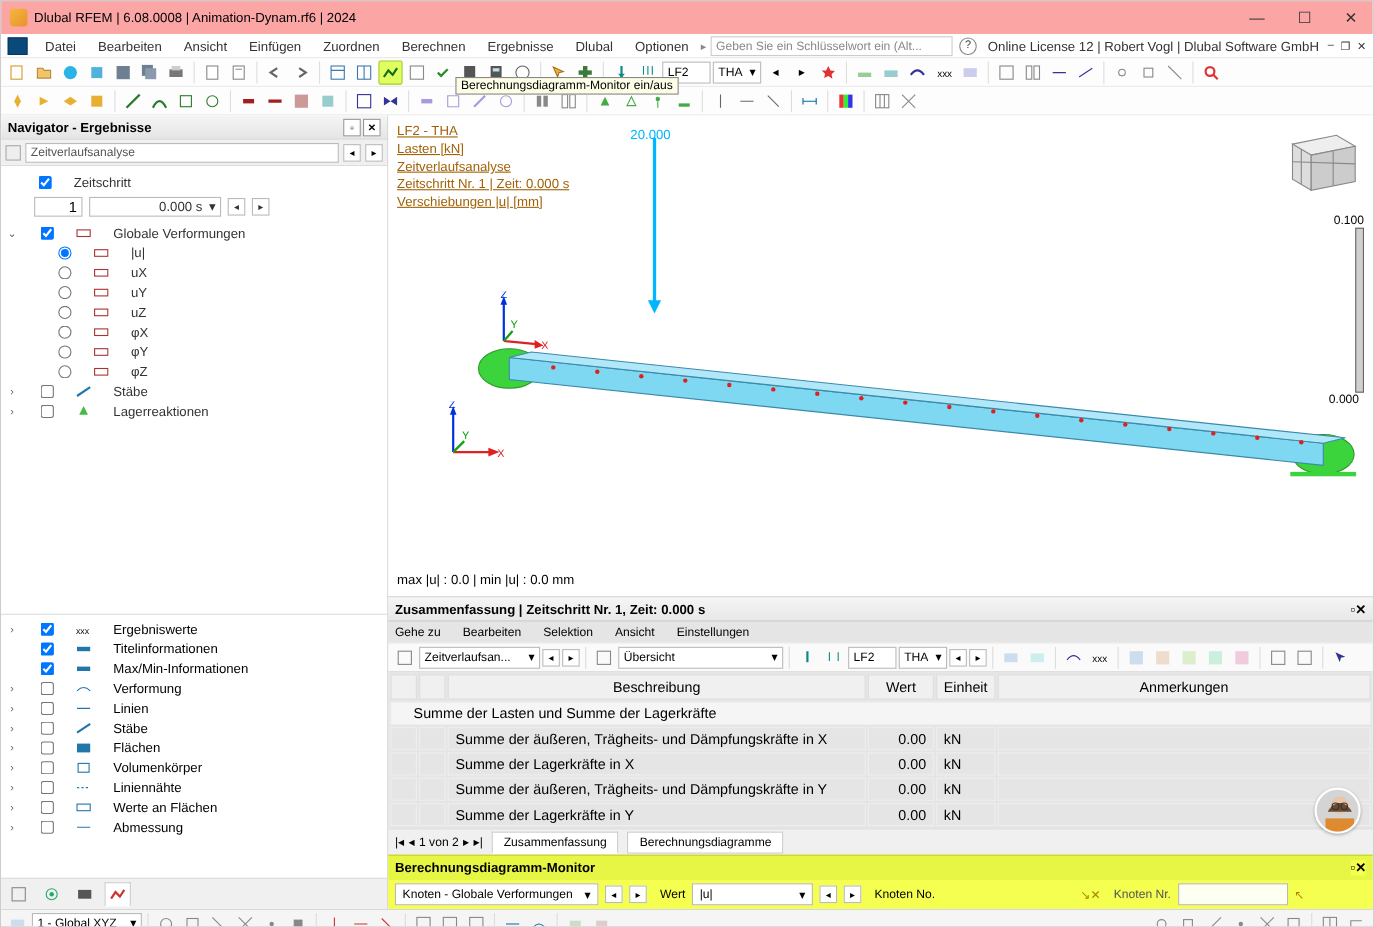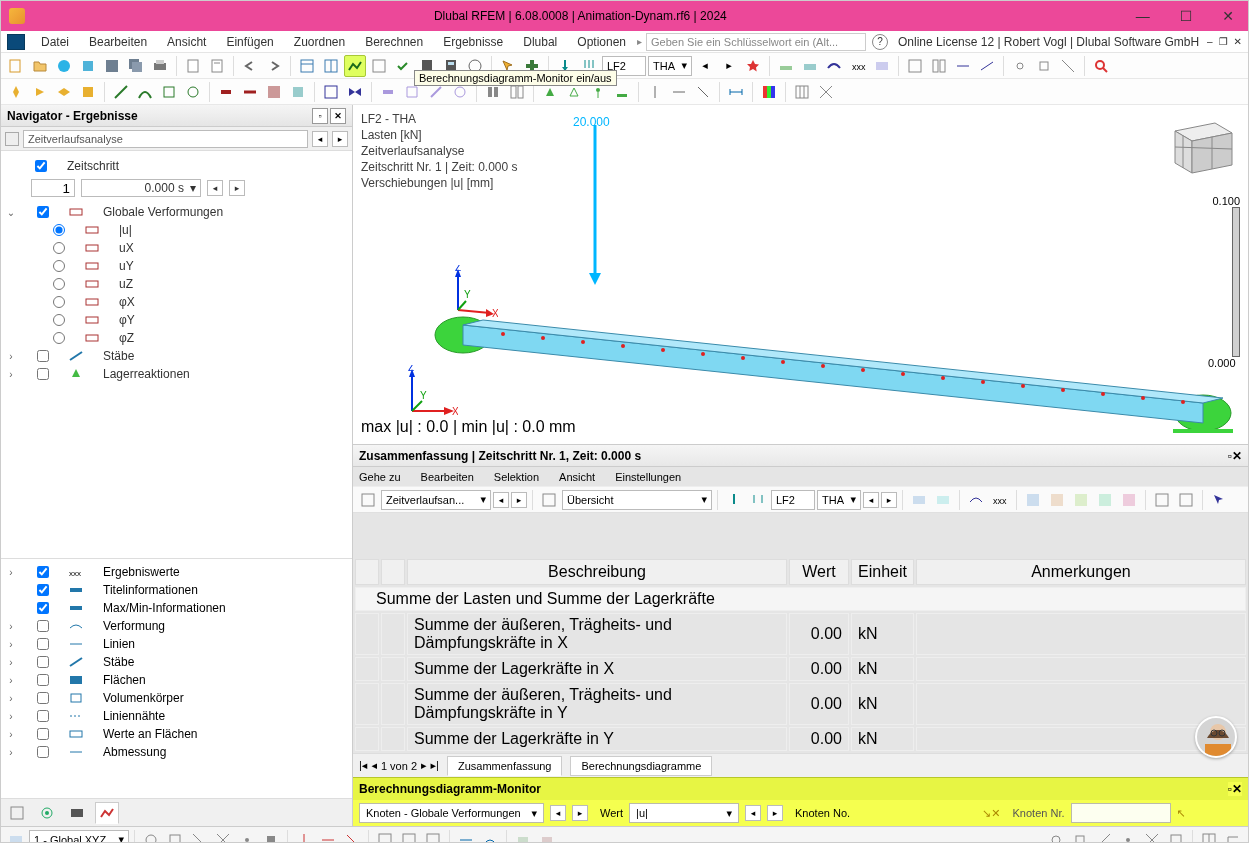--- a/index.html
+++ b/index.html
@@ -1,17 +1,17 @@
 <!DOCTYPE html>
 <html><head>
 <meta charset="utf-8">
 <style>
 * { margin: 0; padding: 0; box-sizing: border-box; font-family: "Segoe UI", Tahoma, sans-serif; }
 body { width: 1249px; height: 843px; background: #fff; font-size: 11px; overflow: hidden; border: 1px solid #ccc; }
-.titlebar { height: 30px; display: flex; align-items: center; padding: 0 8px; background: #ec4899; text-align: center; }
+.titlebar { height: 30px; display: flex; align-items: center; padding: 0 8px; background: #fca5a5; }
 .titlebar .logo { width: 16px; height: 16px; margin-right: 6px; background: linear-gradient(135deg,#f6b73c,#e8912f); border-radius: 3px; }
 .titlebar .title { flex: 1; font-size: 12px; }
 .titlebar .btns { display: flex; gap: 18px; font-size: 14px; color: #333; }
 .titlebar .btns span { cursor: pointer; padding: 0 6px; }
 .menubar { height: 22px; display: flex; align-items: center; padding: 0 6px; background: #fff; border-bottom: 1px solid #e5e5e5; font-size: 12px; color: #333; }
 .menubar .m-icon { width: 18px; height: 16px; background:#0a4a7a; border:1px solid #07395c; margin-right:6px; }
 .menubar .menu-item { padding: 0 10px; cursor: pointer; }
 .menubar .spacer { flex: 1; }
 .menubar .searchbox { width: 220px; height: 18px; border: 1px solid #ccc; font-size: 11px; color:#888; padding:0 4px; display:flex; align-items:center; }
 .menubar .help { margin-left:6px; width:16px; height:16px; border:1px solid #888; border-radius:8px; font-size:10px; display:flex; align-items:center; justify-content:center; }
@@ -41,32 +41,32 @@
 .tree-icon { width:14px; height:12px; display:inline-block; }
 .time-row { display:flex; align-items:center; margin:4px 0 6px 26px; gap:6px; }
 .time-num { width:44px; height:18px; border:1px solid #bbb; text-align:right; padding:0 4px; background:#fff; }
 .time-val { width:120px; height:18px; border:1px solid #bbb; padding:0 4px; background:#fff; display:flex; align-items:center; justify-content:flex-end; }
 .nav-lower { height:240px; background:#fff; border-top:1px solid #ddd; padding:4px; overflow-y:auto; font-size:12px; }
 .nav-tabs { height:28px; background:#f0f0f0; border-top:1px solid #ddd; display:flex; align-items:center; padding:0 4px; gap:6px; }
 .nav-tab { width:24px; height:22px; border:1px solid transparent; display:flex; align-items:center;justify-content:center; cursor:pointer; }
 .nav-tab.active { background:#fff; border:1px solid #ccc; border-bottom-color:#fff; }
 .viewport { flex:1; display:flex; flex-direction:column; }
 .canvas { flex:1; background:#fff; position:relative; overflow:hidden; }
-.canvas-info { position:absolute; top:6px; left:8px; font-size:12px; line-height:16px; color:#404040; }
+.canvas-info { position:absolute; top:6px; left:8px; font-size:12px; line-height:16px; color:#a16207;text-decoration:underline; }
 .canvas-cube { position:absolute; top:6px; right:8px; width:80px; height:70px; }
 .canvas-scale { position:absolute; top:90px; right:8px; width:32px; height:180px; font-size:11px; }
-.canvas-minmax { position:absolute; bottom:8px; left:8px; font-size:16px; }
+.canvas-minmax { position:absolute; bottom:8px; left:8px; font-size:12px; }
 .load-arrow { position:absolute; color:#00b6ff; font-size:12px; }
 .axis-mini { position:absolute; width:60px; height:60px; }
 .summary-panel { border-top:1px solid #ccc; background:#e5e5e5; }
 .sum-header { height:22px; background:linear-gradient(#f5f5f5,#e8e8e8); border-bottom:1px solid #ccc; display:flex; align-items:center; padding:0 6px; font-weight:bold; font-size:12px; }
 .sum-header .hspacer { flex:1; }
 .sum-menubar { height:20px; display:flex; align-items:center; padding:0 6px; font-size:11px; gap:20px; border-bottom:1px solid #eee; }
 .sum-toolbar { height:26px; display:flex; align-items:center; padding:0 4px; background:#fafafa; border-bottom:1px solid #e0e0e0; gap:2px; overflow:hidden; }
-.sum-table { font-size:16px; width:100%;margin-top:44px; }
+.sum-table { font-size:13px; width:100%; }
 .sum-table th { background:#f0f0f0; border:1px solid #ddd; font-weight:normal; padding:3px 6px; text-align:center; }
 .sum-table td { border:1px solid #eee; padding:2px 6px; }
 .sum-table .grp-row td { background:#f5f5f5;padding-left:20px; }
 .sum-table .r { text-align:right; }
 .sum-tabs { height:24px; background:#f0f0f0; border-top:1px solid #ddd; display:flex; align-items:center; padding:0 6px; gap:8px; font-size:11px; }
 .sum-tabs .pager { display:flex; align-items:center; gap:4px; }
 .sum-tabs .pager span { cursor:pointer; }
 .sum-tabs .tab { padding:3px 10px; border:1px solid #ccc; background:#fff; cursor:pointer; }
 .sum-tabs .tab.active { background:#fff; border-bottom-color:#fff; }
 .monitor-panel { background:#f5ff4f; border-top:1px solid #b7c72a; }

